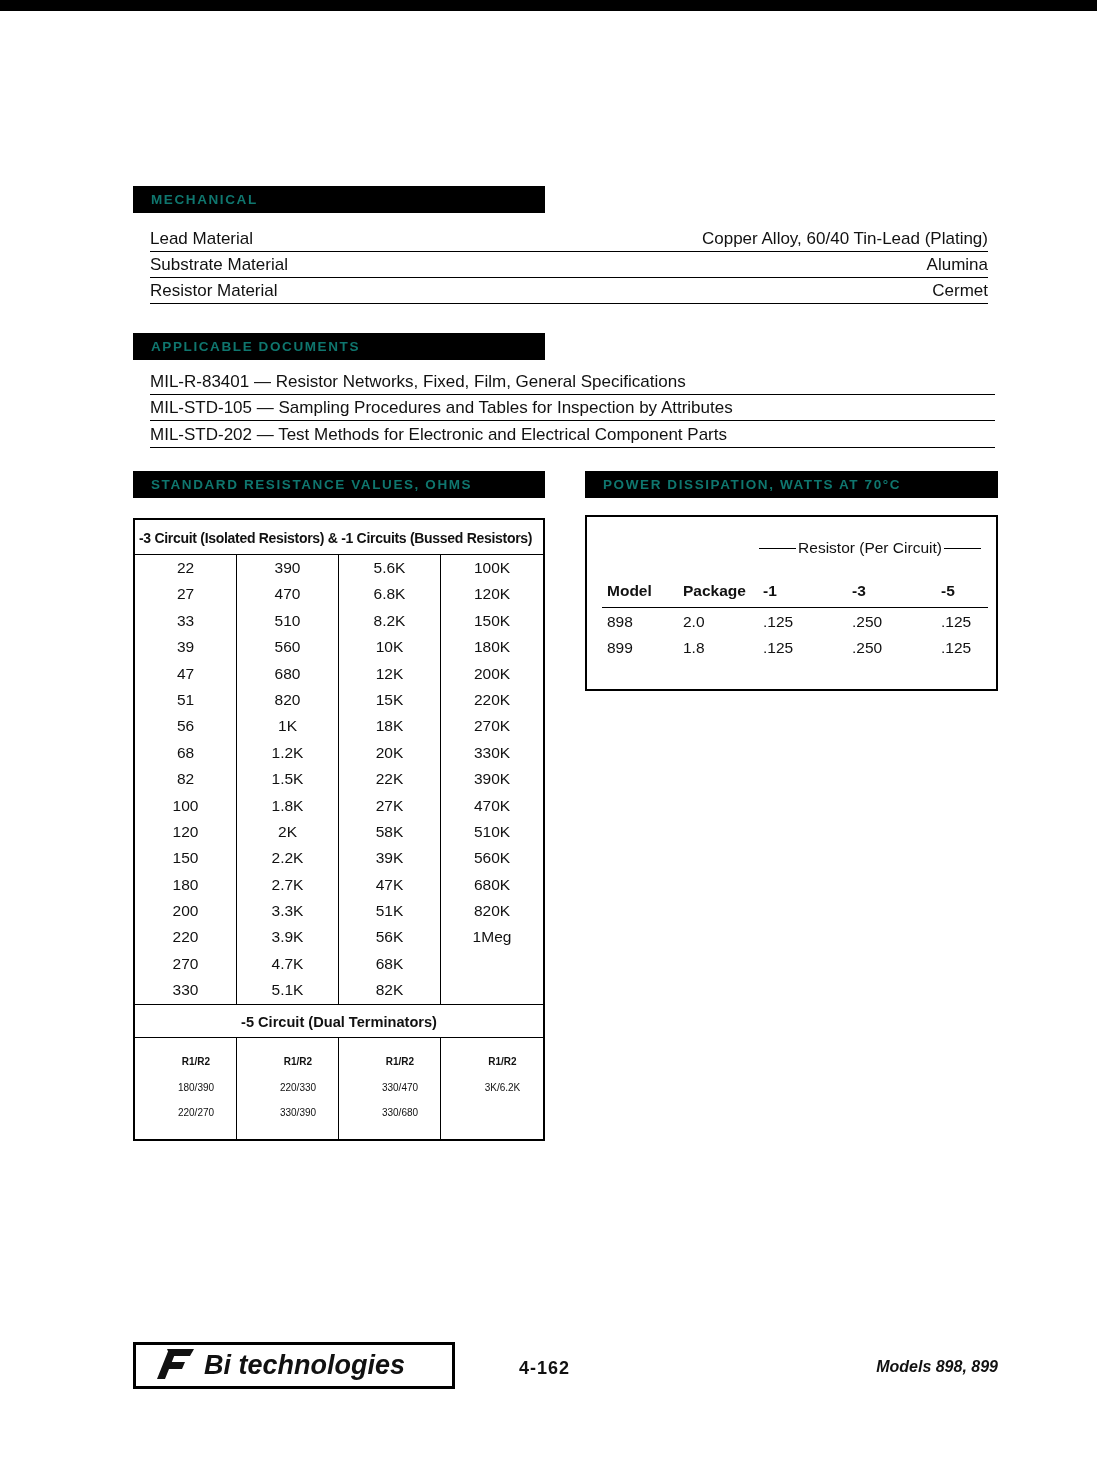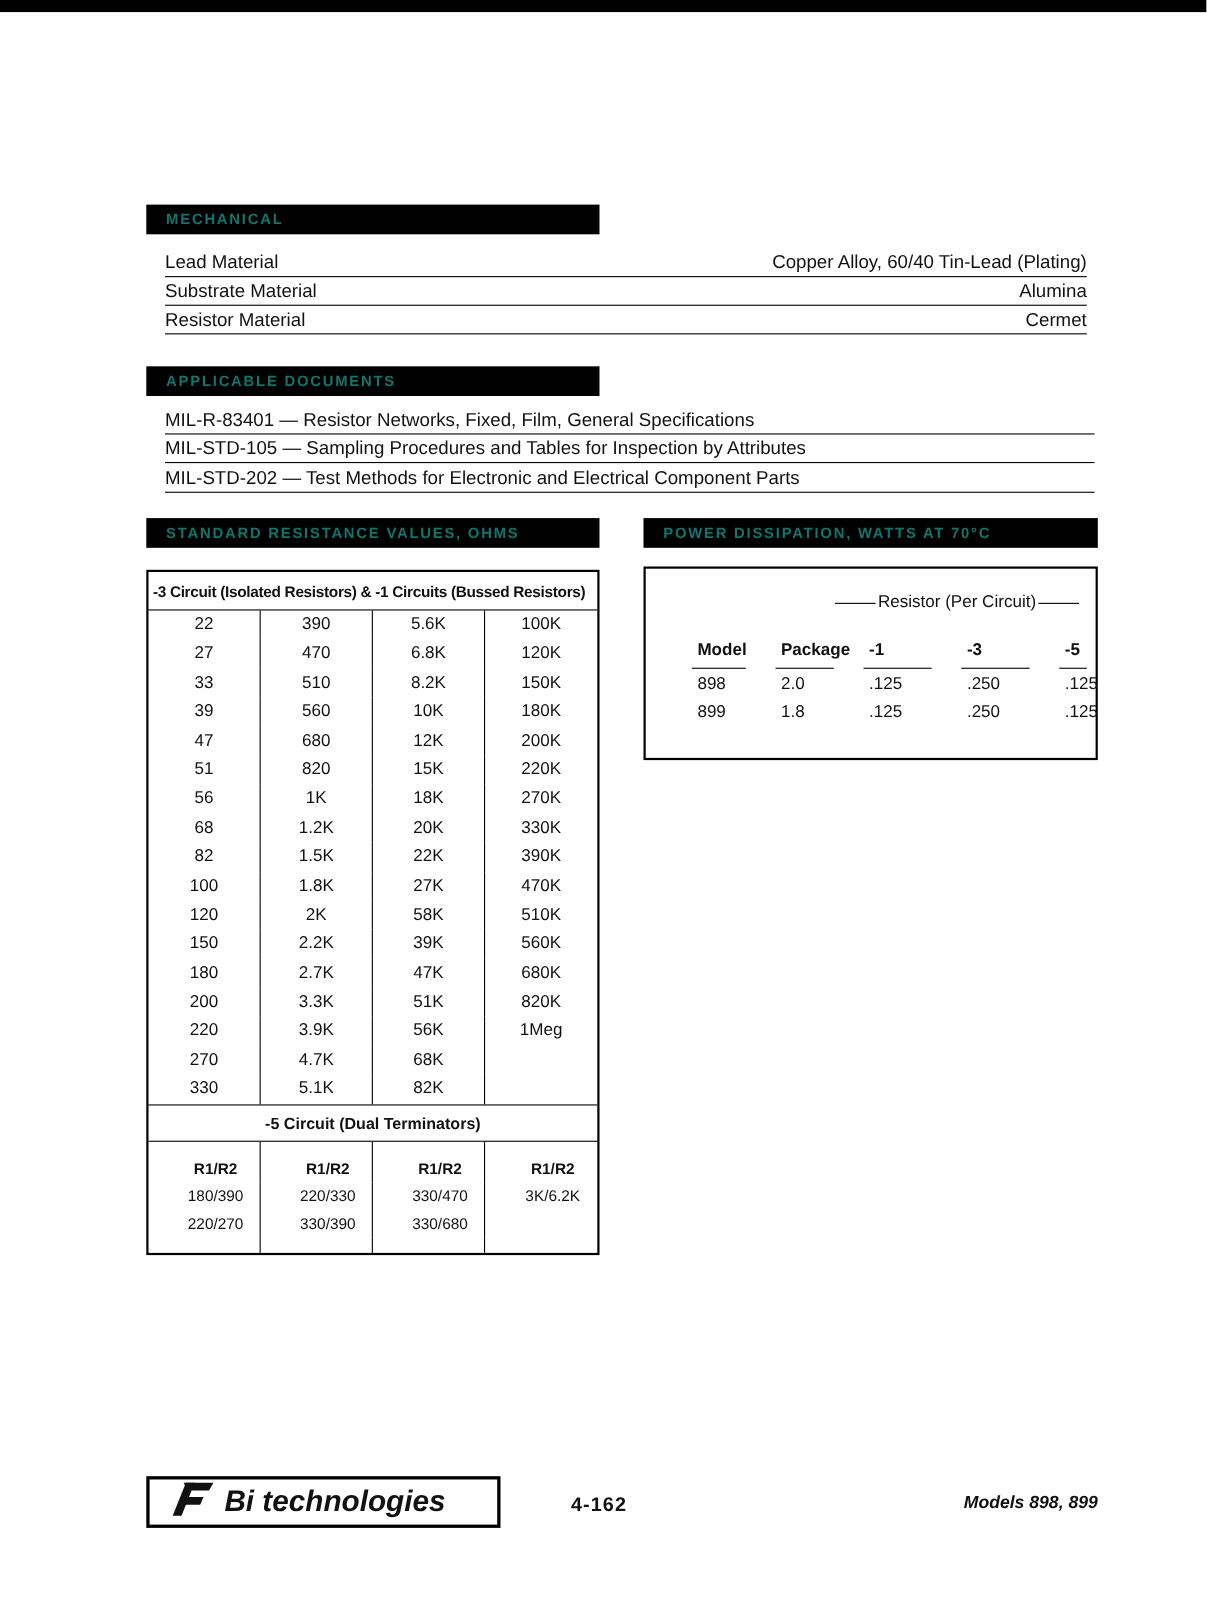--- a/index.html
+++ b/index.html
@@ -44,38 +44,38 @@
     height:26.4px; line-height:26.4px; text-align:center; font-size:15.5px;
     border-right:1px solid #000; overflow:hidden;
   }
   .res-grid .cell:nth-child(4n) { border-right:none; }
   .dual-header {
     border-top:1px solid #000; border-bottom:1px solid #000;
     height:34px; line-height:34px; text-align:center; font-weight:bold; font-size:14.6px;
   }
   .dual-grid { display:grid; grid-template-columns:1fr 1fr 1fr 1fr; }
   .dual-grid .cell {
-    height:25px; line-height:25px; text-align:center; font-size:14px;
+    height:25px; line-height:25px; text-align:center; font-size:10px;
     border-right:1px solid #000; overflow:hidden;padding-left:21px;
   }
   .dual-grid .cell:nth-child(4n) { border-right:none; }
   .dual-grid .hd { font-weight:bold; height:37px; line-height:48px; }
   .dual-grid .filler { height:14px; }
 
   .power-box { position:absolute; left:585px; top:515px; width:413px; height:176px; border:2px solid #000; background:#fff; }
   .rpc {
     position:absolute; left:170px; right:13px; top:22px;
     display:flex; align-items:center; font-size:15.5px; white-space:nowrap;
   }
   .rpc::before, .rpc::after { content:""; flex:1; border-top:1.5px solid #000; margin:0 2px; }
   .power-grid {
     position:absolute; left:15px; top:60px; width:386px;
     display:grid; grid-template-columns:76px 80px 89px 89px 52px;
   }
-  .pcell { font-size:15.5px; padding:5px 0 3px 5px; white-space:nowrap;margin-left:27px; }
+  .pcell { font-size:15.5px; padding:5px 0 3px 5px; white-space:nowrap; }
   .ph { font-weight:bold; border-bottom:1.5px solid #000; padding-bottom:7px; }
 
   .logo-box {
     position:absolute; left:133px; top:1342px; width:322px; height:47px;
     border:3px solid #000; background:#fff;
     display:flex; align-items:center; padding-left:16px; gap:10px;
   }
   .brand { font-weight:bold; font-style:italic; font-size:27px; white-space:nowrap; }
   .page-num { position:absolute; left:519px; top:1358px; font-weight:bold; font-size:18px; letter-spacing:1px; }
   .models { position:absolute; right:99px; top:1358px; font-weight:bold; font-style:italic; font-size:16px; white-space:nowrap; }

